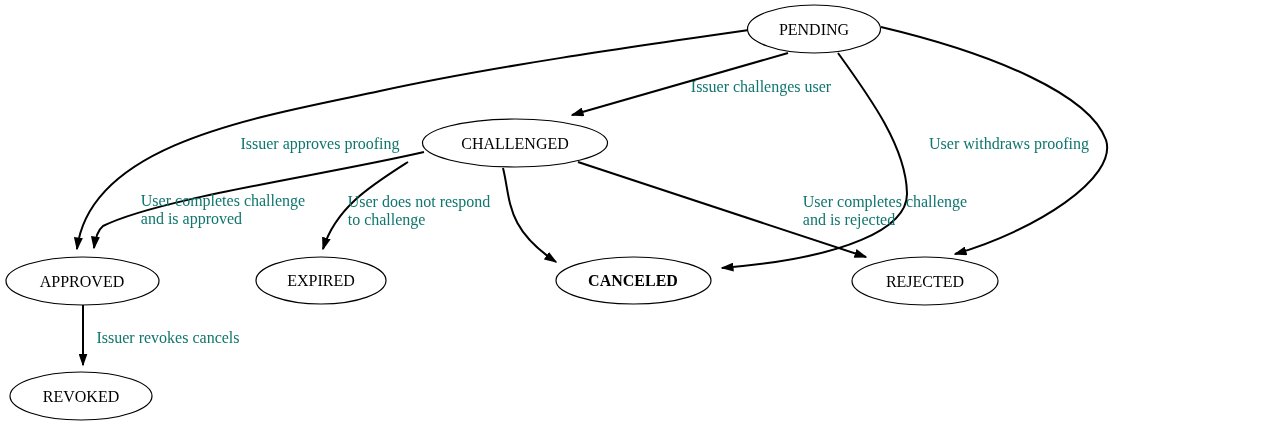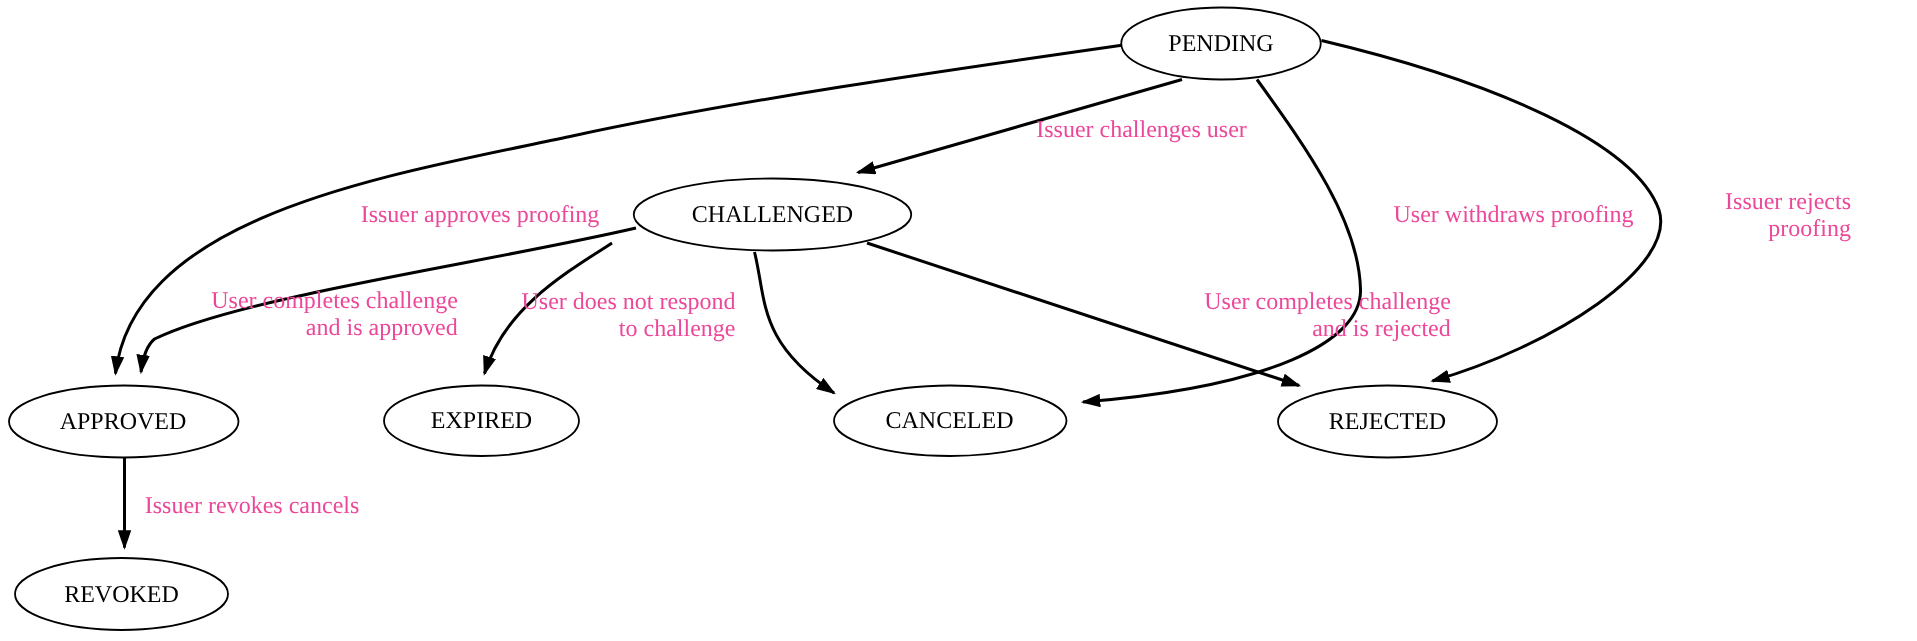--- a/index.html
+++ b/index.html
@@ -39,23 +39,23 @@
     font-size: 16px;
     line-height: 1;
     white-space: nowrap;
     color: #000000;
   }
   .edge-label {
     position: absolute;
     transform: translate(-50%, -50%);
     font-size: 16px;
     line-height: 1.12;
-    text-align: right;
+    text-align: left;
     white-space: pre-line;
-    color: #ec4899;
+    color: #0f766e;
   }
 </style>
 </head>
 <body>
 
 <div class="diagram">
 
   <svg class="graph" viewBox="0 0 1278 427">
     <defs>
       <marker id="arrow" viewBox="0 0 13 9" refX="11.5" refY="4.5" markerWidth="13" markerHeight="9" markerUnits="userSpaceOnUse" orient="auto">
@@ -79,28 +79,27 @@
     <ellipse class="node-shape" cx="321" cy="280.5" rx="65" ry="23.5"></ellipse>
     <ellipse class="node-shape" cx="633.5" cy="280.5" rx="77.5" ry="23.5"></ellipse>
     <ellipse class="node-shape" cx="925" cy="281" rx="73" ry="24"></ellipse>
     <ellipse class="node-shape" cx="81" cy="396" rx="71" ry="24"></ellipse>
   </svg>
 
   <div class="node-label" style="left:814px; top:30px;">PENDING</div>
   <div class="node-label" style="left:515px; top:144px;">CHALLENGED</div>
   <div class="node-label" style="left:82px; top:282px;">APPROVED</div>
   <div class="node-label" style="left:321px; top:281px;">EXPIRED</div>
-  <div class="node-label" style="left:633px; top:281px;">CANCELED</div>
+  <div class="node-label" style="left:633px; top:281px;font-weight:bold;">CANCELED</div>
   <div class="node-label" style="left:925px; top:282px;">REJECTED</div>
   <div class="node-label" style="left:81px; top:397px;">REVOKED</div>
 
   <div class="edge-label" style="left:761px; top:87px;">Issuer challenges user</div>
   <div class="edge-label" style="left:320px; top:144px;">Issuer approves proofing</div>
   <div class="edge-label" style="left:997px; top:144px;margin-left:12px;">User withdraws proofing</div>
-  <div class="edge-label" style="left:1190px; top:144px;">Issuer rejects proofing</div>
   <div class="edge-label" style="left:223px; top:210px;">User completes challenge
 and is approved</div>
   <div class="edge-label" style="left:419px; top:211px;">User does not respond
 to challenge</div>
   <div class="edge-label" style="left:885px; top:211px;">User completes challenge
 and is rejected</div>
   <div class="edge-label" style="left:168px; top:338px;">Issuer revokes cancels</div>
 
 </div>
 

